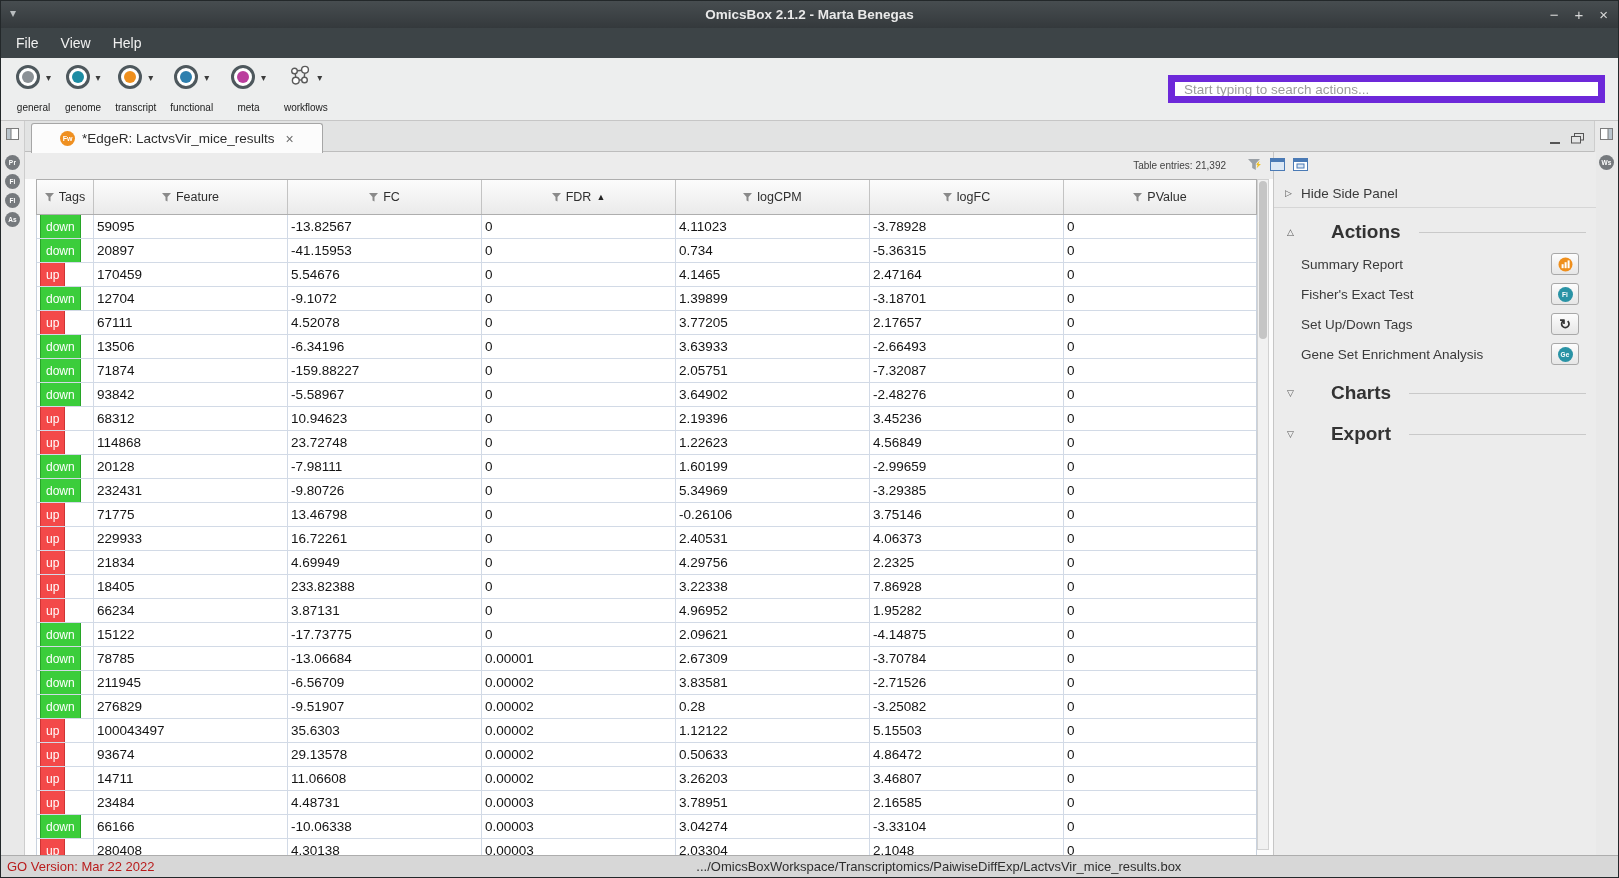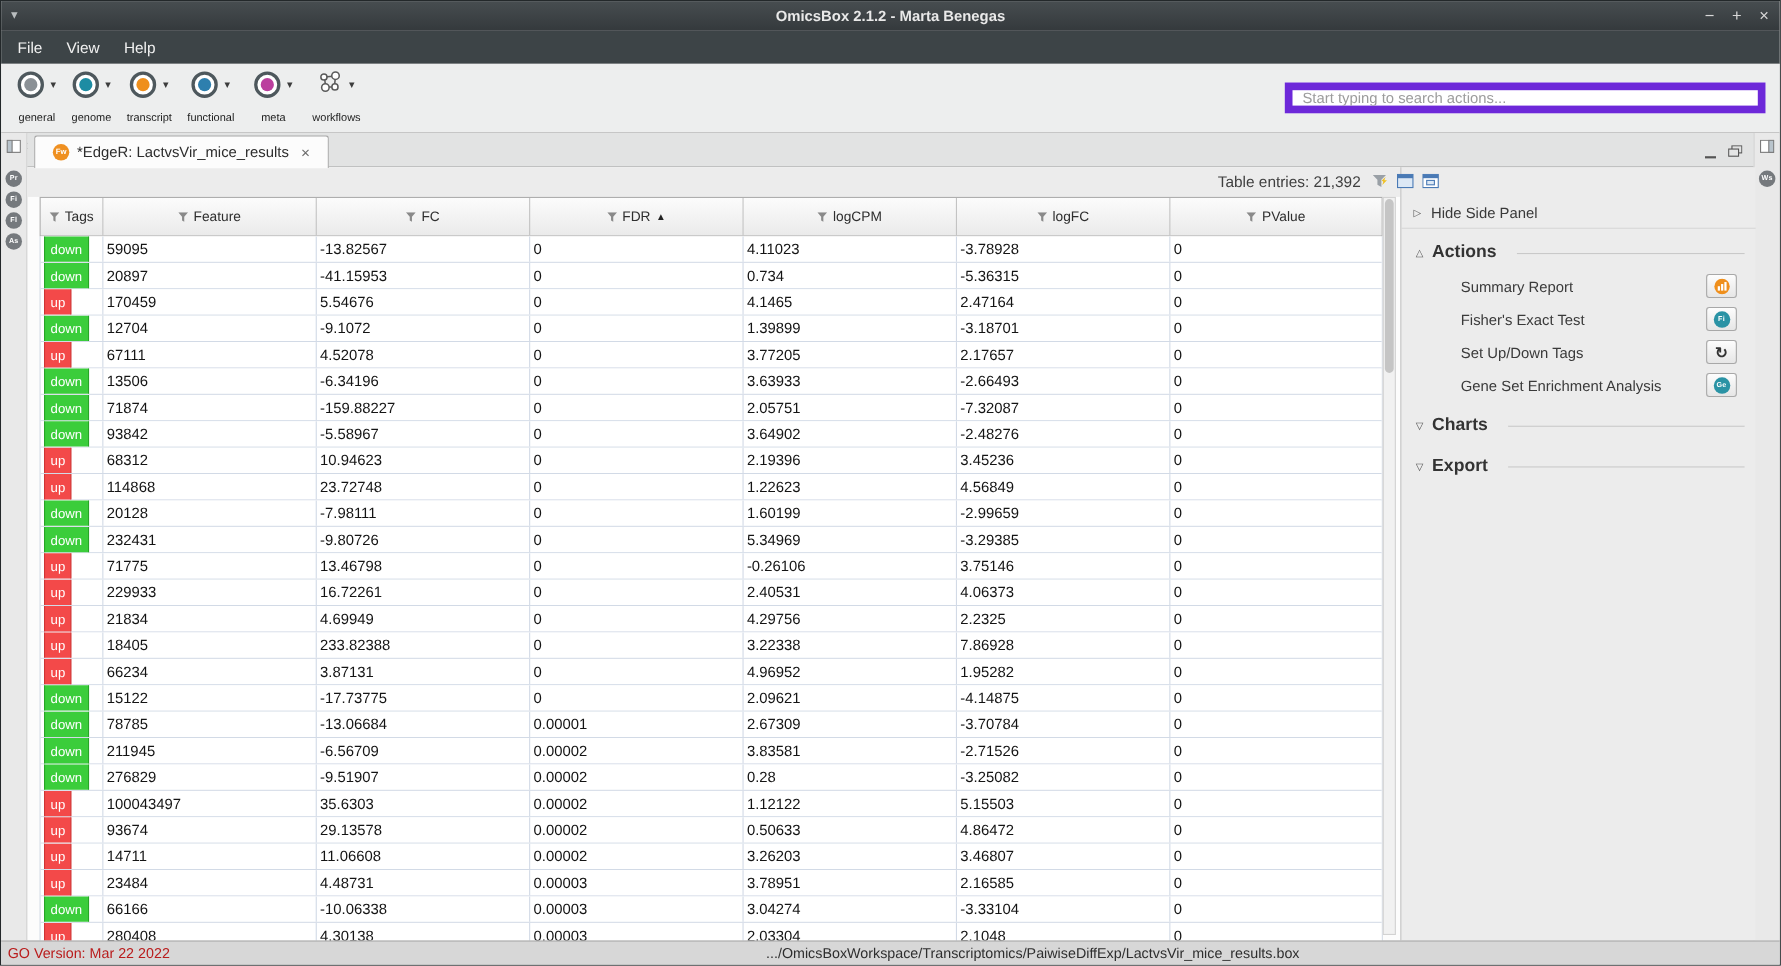--- a/index.html
+++ b/index.html
@@ -30,30 +30,30 @@
   .search-box input::placeholder{color:#9c9c9c;}
 
   
   .left-strip{position:absolute;left:0;top:120px;width:24px;bottom:22px;background:#e9e9e9;border-right:1px solid #cdcdcd;box-sizing:border-box;display:flex;flex-direction:column;align-items:center;padding-top:5px;gap:4px;}
   .right-strip{position:absolute;right:0;top:120px;width:24px;bottom:22px;background:#e9e9e9;border-left:1px solid #cdcdcd;box-sizing:border-box;display:flex;flex-direction:column;align-items:center;padding-top:5px;gap:4px;}
   .mini-circle{width:15px;height:15px;border-radius:50%;background:#75797d;color:#fff;font-size:6.5px;font-weight:bold;display:flex;align-items:center;justify-content:center;letter-spacing:.2px;}
   .strip-gap{height:3px;}
 
   
   .tabstrip{position:absolute;left:24px;right:24px;top:120px;height:31px;background:#e2e3e3;border-bottom:1px solid #bdbdbd;box-sizing:border-box;}
-  .tab{position:absolute;left:6px;top:2px;height:29px;background:#fcfcfc;border:1px solid #a6a6a6;border-bottom:none;border-radius:3px 3px 0 0;display:flex;align-items:center;gap:7px;padding:0 16px;z-index:2;}
+  .tab{position:absolute;left:6px;top:2px;height:29px;background:#fcfcfc;border:1px solid #a6a6a6;border-bottom:none;border-radius:3px 3px 0 0;display:flex;align-items:center;gap:7px;padding:0 28px;z-index:2;}
   .tab-circle{width:15px;height:15px;border-radius:50%;background:#ef9021;color:#fff;font-size:7px;font-weight:bold;display:flex;align-items:center;justify-content:center;}
   .tab-title{font-size:13.5px;color:#2d2d2d;}
   .tab-close{font-size:14px;color:#6d6d6d;margin-left:4px;cursor:default;}
   .editor-controls{position:absolute;right:10px;top:9px;display:flex;gap:11px;align-items:center;}
   .icon-minbar{width:10px;height:2px;background:#555;margin-top:8px;}
 
   
   .entries-group{position:absolute;top:153px;right:308px;height:22px;display:flex;align-items:center;gap:5px;z-index:6;}
-  .entries-label{font-size:14px;color:#3f3f3f;margin-right:4px;}
+  .entries-label{font-size:10px;color:#3f3f3f;margin-right:15px;}
   .tbl-btn{width:18px;height:18px;display:flex;align-items:center;justify-content:center;cursor:default;}
 
   
   .table-area{position:absolute;left:24px;top:151px;width:1248px;bottom:22px;background:#fcfcfc;}
   .info-bar{position:absolute;top:0;left:0;right:0;height:27px;background:#ececec;}
   .table-wrap{position:absolute;left:11px;top:27px;width:1221px;height:671px;}
   .thead{display:flex;width:1221px;height:36px;box-sizing:border-box;background:linear-gradient(#fcfcfc,#eaeaea);border:1px solid #aeaeae;}
   .th{display:flex;align-items:center;justify-content:center;gap:5px;border-right:1px solid #c3c3c3;font-size:12.5px;color:#2f2f2f;box-sizing:border-box;cursor:default;}
   .th:last-child{border-right:none;}
   .sort{font-size:9px;color:#222;}
@@ -65,23 +65,23 @@
   .badge{padding:18px 5px;border-radius:3px;color:#fff;font-size:12px;line-height:14px;border:1px solid transparent;}
   .vscroll{position:absolute;left:1232px;top:27px;width:12px;height:671px;background:#f1f1f1;border:1px solid #d2d2d2;box-sizing:border-box;}
   .vthumb{position:absolute;left:1px;right:1px;top:1px;height:158px;background:#c5c5c5;border-radius:5px;}
 
   
   .side-panel{position:absolute;left:1272px;top:151px;width:323px;bottom:22px;background:#ececec;border-left:1px solid #c6c6c6;box-sizing:border-box;padding-top:27px;}
   .hide-row{height:28px;display:flex;align-items:center;gap:9px;padding-left:11px;border-bottom:1px solid #d6d6d6;cursor:default;}
   .tri{font-size:9px;color:#555;}
   .hide-label{font-size:13.5px;color:#3a3a3a;}
   .sec-header{display:flex;align-items:center;gap:8px;padding:13px 0 6px 13px;cursor:default;}
-  .sec-title{font-size:16px;font-weight:bold;color:#333;}
+  .sec-title{font-size:19px;font-weight:bold;color:#333;margin-left:29px;}
   .sec-rule{flex:1;height:1px;background:#c9c9c9;margin:0 10px 0 10px;}
-  .action-item{height:30px;display:flex;align-items:center;padding-left:27px;position:relative;cursor:default;margin-left:27px;}
+  .action-item{height:30px;display:flex;align-items:center;padding-left:27px;position:relative;cursor:default;}
   .action-label{font-size:13.5px;color:#3a3a3a;}
   .action-btn{position:absolute;right:17px;top:4px;width:28px;height:22px;border:1px solid #a8a8a8;border-radius:3px;background:linear-gradient(#fdfdfd,#e6e6e6);display:flex;align-items:center;justify-content:center;box-sizing:border-box;}
   .teal{background:#2a93a5;}
   .refresh-glyph{font-size:14px;color:#333;font-weight:bold;line-height:14px;}
 
   
   .statusbar{position:absolute;left:0;right:0;bottom:0;height:22px;background:#d7d7d7;border-top:1px solid #adadad;box-sizing:border-box;}
   .status-left{position:absolute;left:6px;top:3px;font-size:13px;color:#b91c1c;}
   .status-center{position:absolute;left:58%;transform:translateX(-50%);top:3px;font-size:13px;color:#2e2e2e;white-space:nowrap;}
 </style>

